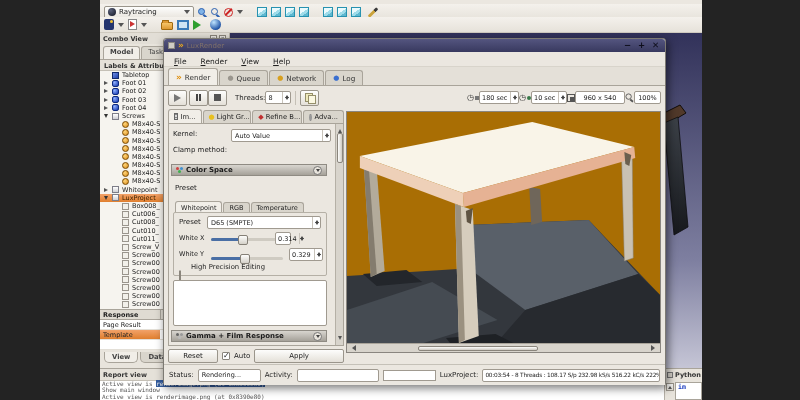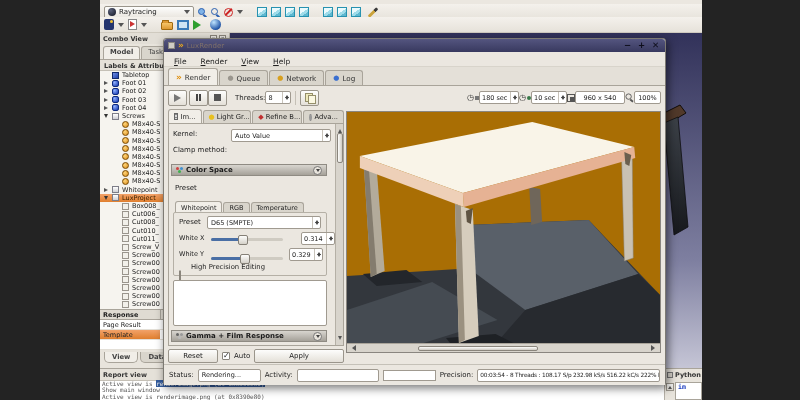--- a/index.html
+++ b/index.html
@@ -607,21 +607,21 @@
           </span>
       </div>
 
       <div class="prowc" style="left:10px;top:110px;width:28px">
           <span class="lbl" style="font-size:6.5px">White X</span>
         </div>
       <div class="slider abs" style="left:42px;top:114px;width:72px">
         <span class="sfill" style="width:42%"></span>
           <span class="shandle" style="left:38%"></span>
       </div>
-      <span class="sunk spinbox abs" style="left:132px;top:108px;width:34px">
+      <span class="sunk spinbox abs" style="left:106px;top:108px;width:16px">
         <span class="val">0.314</span>
         <span class="spars">
             <i class="tu"></i>
             <i class="td"></i>
           </span>
       </span>
 
       <div class="prowc" style="left:10px;top:126px;width:28px">
           <span class="lbl" style="font-size:6.5px">White Y</span>
         </div>
@@ -691,17 +691,17 @@
         <span class="ha r"></span>
       </div>
     </div>
 
     <div id="luxstatus" class="abs">
       <span class="lbl">Status:</span>
       <span class="sunk flatbox" style="width:63px;justify-content:flex-start;padding:0 3px">Rendering...</span>
       <span class="lbl">Activity:</span>
       <span class="sunk flatbox" style="width:82px"></span>
       <span class="progress"><span class="pfill" style="width: 22%;"></span></span>
-      <span class="lbl">Precision:</span>
+      <span class="lbl">LuxProject:</span>
       <span class="sunk statfield" style="flex:1">00:03:54 - 8 Threads : 108.17 S/p 232.98 kS/s 516.22 kC/s 222% Eff</span>
     </div>
   </div>
 </div>
 
 </body></html>

